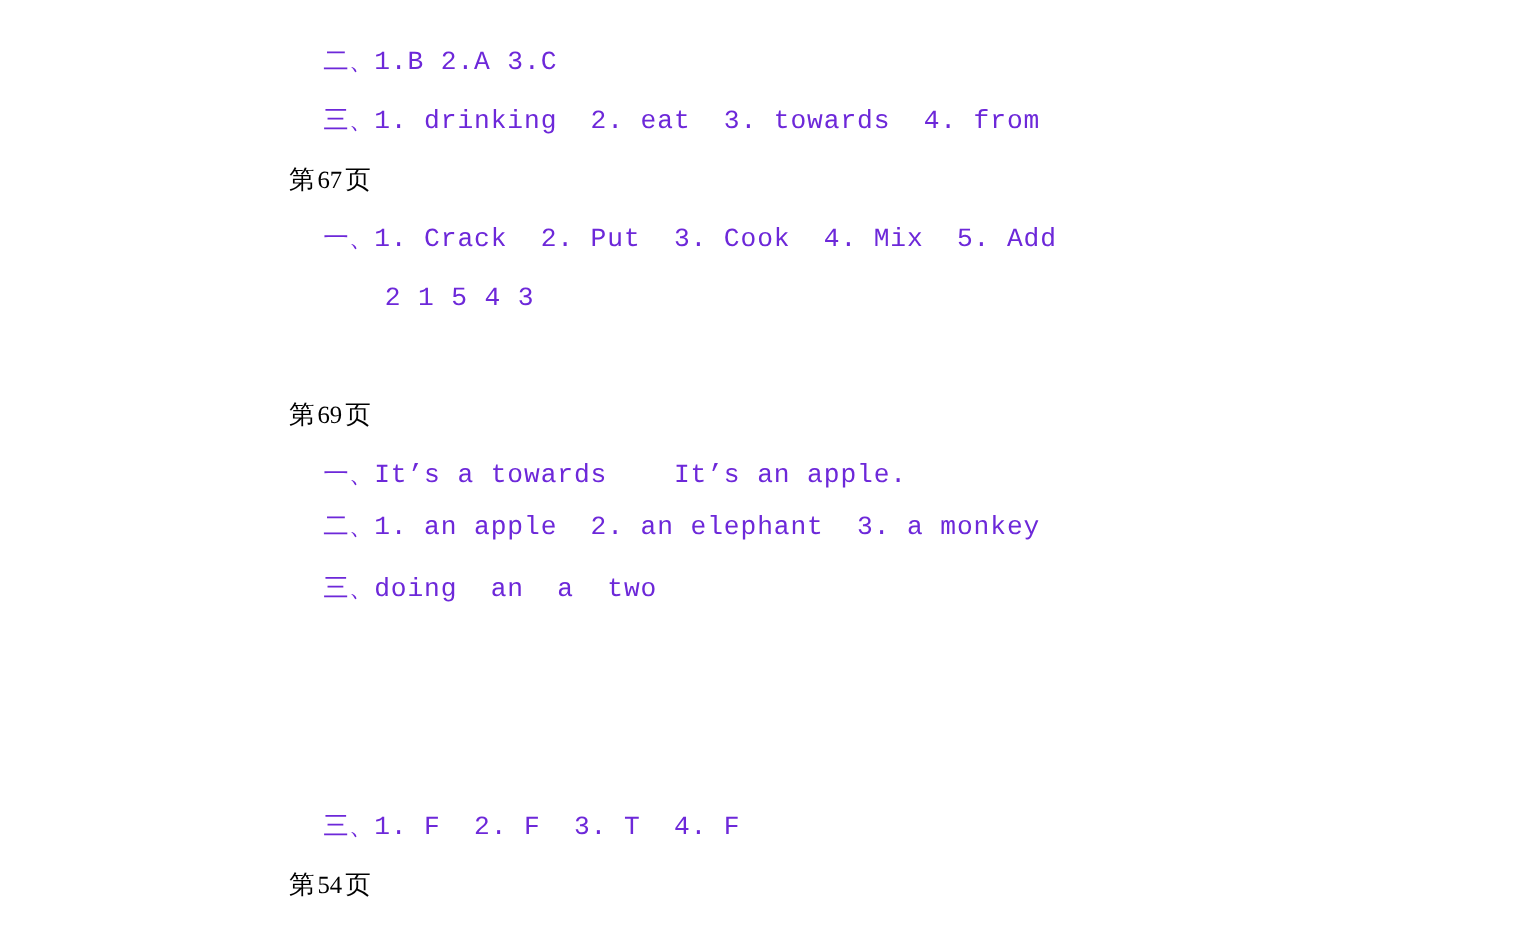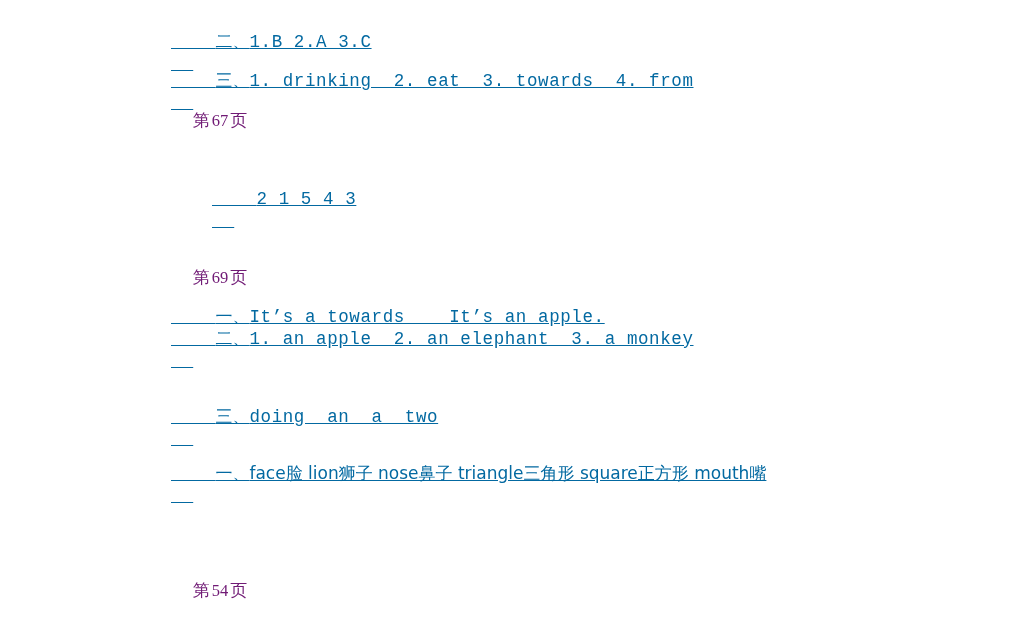--- a/index.html
+++ b/index.html
@@ -18,42 +18,41 @@
     position: relative;
     width: 1024px;
     height: 622px;
     background: #ffffff;
   }
 
   .line {
     position: absolute;
     left: 171px;
     white-space: pre;
-    color: #0369a1;
+    color: #6d28d9;
     font-family: "Liberation Mono", "DejaVu Sans Mono", monospace;
     font-size: 17.5px;
     line-height: 22px;
     letter-spacing: 0.6px;
-    text-decoration: underline;
     -webkit-font-smoothing: antialiased;
   }
 
   
   .line .marker {
     font-family: "DejaVu Sans", "Liberation Sans", sans-serif;
     font-size: 17px;
     letter-spacing: 0;
   }
 
   
   .page-line {
     position: absolute;
     left: 171px;
     white-space: pre;
-    color: #701a75;
+    color: #000000;
     font-family: "DejaVu Sans", "Liberation Sans", sans-serif;
     font-size: 17px;
     line-height: 22px;
   }
   .page-line .num {
     font-family: "Liberation Serif", "DejaVu Serif", serif;
     font-size: 16.5px;
     padding: 0 2px;
   }
 
@@ -79,48 +78,51 @@
   </div>
 
   <div class="line" style="top:47px">
     <span class="marker">三、</span><span>1. drinking  2. eat  3. towards  4. from</span>
   </div>
 
   <div class="page-line" style="top:87px">
     <span>第</span><span class="num">67</span><span>页</span>
   </div>
 
+  <div class="line" style="top:126px">
+    <span class="marker">一、</span><span>1. Crack  2. Put  3. Cook  4. Mix  5. Add</span>
+  </div>
 
   <div class="line indent" style="top:166px">
     <span>2 1 5 4 3</span>
   </div>
 
 
   <div class="page-line" style="top:244px">
     <span>第</span><span class="num">69</span><span>页</span>
   </div>
 
   <div class="line" style="top:283px">
     <span class="marker">一、</span><span>It’s a towards    It’s an apple.</span>
   </div>
 
-  <div class="line" style="top:305px">
+  <div class="line" style="top:318px">
     <span class="marker">二、</span><span>1. an apple  2. an elephant  3. a monkey</span>
   </div>
 
-  <div class="line" style="top:383px">
+  <div class="line" style="top:359px">
     <span class="marker">三、</span><span>doing  an  a  two</span>
   </div>
 
 
-  <div class="line" style="top:440px">
-    <span class="marker">一、</span><span class="cjk">face脸 lion狮子 nose鼻子 triangle三角形 square正方形 mouth嘴</span>
-  </div>
 
 
+  <div class="line" style="top:518px">
+    <span class="marker">三、</span><span>1. F  2. F  3. T  4. F</span>
+  </div>
 
   <div class="page-line" style="top:557px">
     <span>第</span><span class="num">54</span><span>页</span>
   </div>
 
   <div class="line" style="top:596px">
     <span class="marker">一、</span><span>1. B  2. C  3. A  4. D</span>
   </div>
 
 </div>

